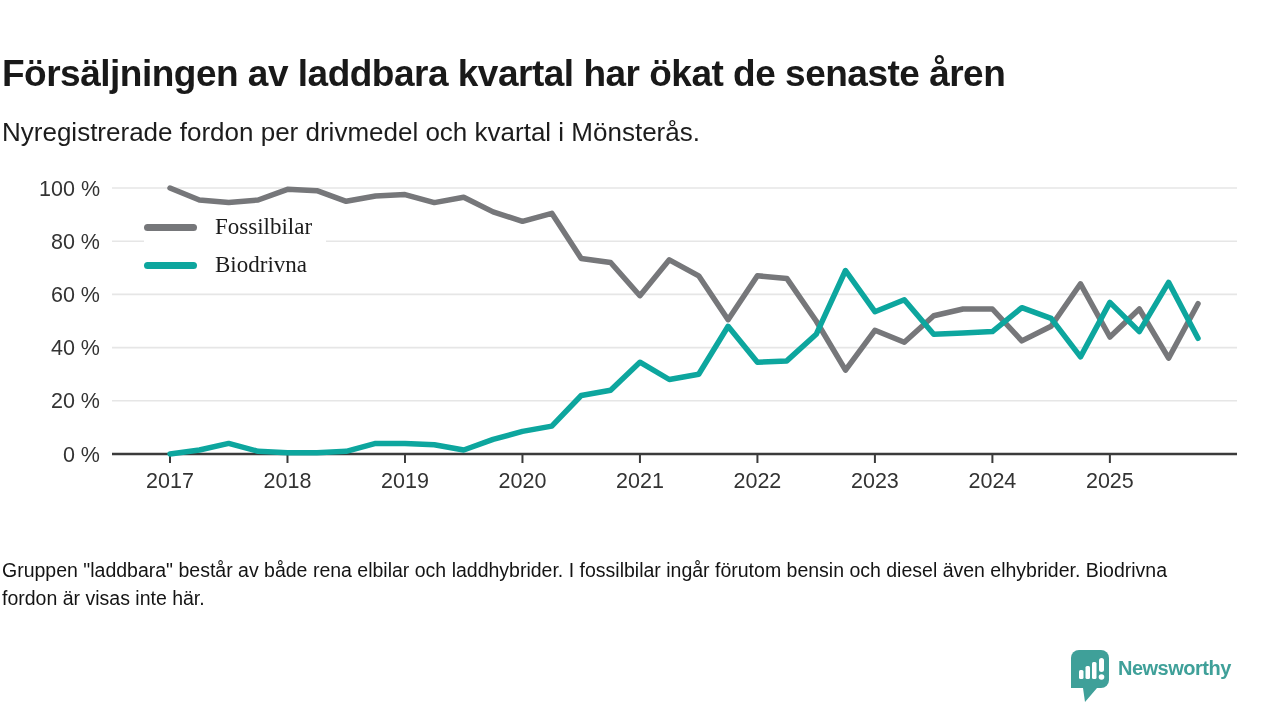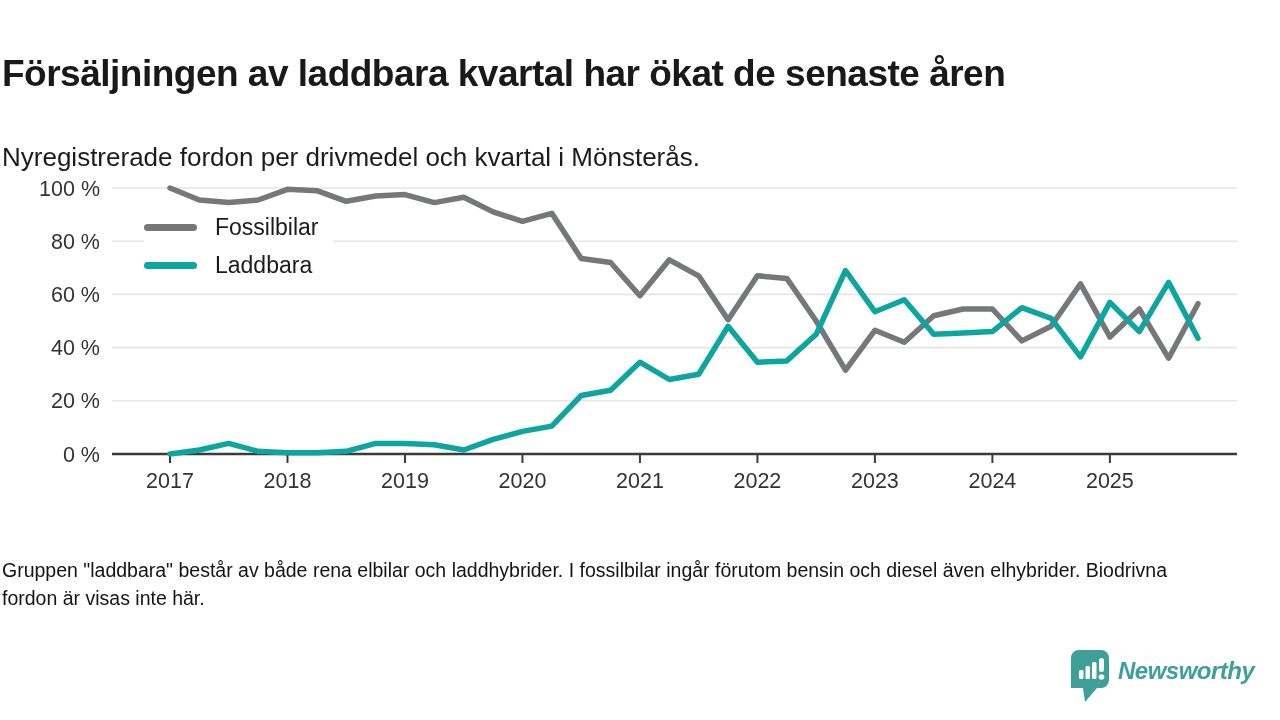--- a/index.html
+++ b/index.html
@@ -1,32 +1,32 @@
 <!DOCTYPE html>
 <html><head>
 <meta charset="utf-8">
 <style>
   html,body{margin:0;padding:0;background:#fff;}
   body{width:1280px;height:720px;position:relative;overflow:hidden;
        font-family:"Liberation Sans","DejaVu Sans",sans-serif;color:#191919;}
   .title{position:absolute;left:2px;top:28px;font-size:37px;font-weight:700;
          letter-spacing:-0.5px;color:#191919;white-space:nowrap;}
   .subtitle{position:absolute;left:2px;top:117px;font-size:26px;font-weight:400;
-            color:#1c1c1c;white-space:nowrap;margin-top:25px;}
+            color:#1c1c1c;white-space:nowrap;}
   .chart-svg{position:absolute;left:0;top:175px;}
   .legend{position:absolute;left:144px;top:210px;}
   .legend-row{display:flex;align-items:center;height:34px;background:#fff;
               padding-right:14px;margin-bottom:4px;}
   .legend-swatch{width:53px;height:7px;border-radius:4px;margin-right:18px;flex:none;}
-  .legend-label{font-size:23px;color:#1b1b1b;white-space:nowrap;}
+  .legend-label{font-size:23px;color:#1b1b1b;white-space:nowrap;font-family:Liberation Serif, serif;}
   .footnote{position:absolute;left:2px;top:556px;max-width:1200px;
             font-size:19.5px;line-height:28px;color:#141414;}
   .logo{position:absolute;left:1071px;top:650px;display:flex;align-items:flex-start;}
-  .logo-text{font-size:24px;font-weight:700;letter-spacing:-0.5px;
-             margin-left:9px;margin-top:7px;white-space:nowrap;font-style:italic;}
+  .logo-text{font-size:20px;font-weight:700;letter-spacing:-0.5px;
+             margin-left:9px;margin-top:7px;white-space:nowrap;}
 </style>
 </head>
 <body>
 
 <h1 class="title">Försäljningen av laddbara kvartal har ökat de senaste åren</h1>
 <div class="subtitle">Nyregistrerade fordon per drivmedel och kvartal i Mönsterås.</div>
 
 <svg class="chart-svg" width="1280" height="340" viewBox="0 0 1280 340">
     <line x1="112" y1="225.8" x2="1237" y2="225.8" stroke="#e6e6e6" stroke-width="1.6"></line>
     <line x1="112" y1="172.6" x2="1237" y2="172.6" stroke="#e6e6e6" stroke-width="1.6"></line>
@@ -62,21 +62,21 @@
     <polyline points="170.0,279.0 199.4,275.0 228.7,268.4 258.1,276.3 287.5,277.7 316.9,277.7 346.2,276.3 375.6,268.4 405.0,268.4 434.3,269.7 463.7,275.0 493.1,264.4 522.5,256.4 551.8,251.1 581.2,220.5 610.6,215.2 639.9,187.2 669.3,204.5 698.7,199.2 728.1,151.3 757.4,187.2 786.8,185.9 816.2,159.3 845.5,95.5 874.9,136.7 904.3,124.7 933.7,159.3 963.0,158.0 992.4,156.6 1021.8,132.7 1051.1,143.3 1080.5,181.9 1109.9,127.4 1139.3,156.6 1168.6,107.4 1198.0,163.3" fill="none" stroke="#0da69e" stroke-width="5.5" stroke-linejoin="round" stroke-linecap="round"></polyline>
   </svg>
 
 <div class="legend">
   <div class="legend-row">
     <div class="legend-swatch" style="background: rgb(118, 119, 122);"></div>
     <span class="legend-label">Fossilbilar</span>
   </div>
   <div class="legend-row">
     <div class="legend-swatch" style="background: rgb(13, 166, 158);"></div>
-    <span class="legend-label">Laddbara</span>
+    <span class="legend-label">Biodrivna</span>
   </div>
 </div>
 
 <div class="footnote">Gruppen "laddbara" består av både rena elbilar och laddhybrider. I fossilbilar ingår förutom bensin och diesel även elhybrider. Biodrivna fordon är visas inte här.</div>
 
 <div class="logo">
   <svg width="38" height="52" viewBox="0 0 38 52">
     <path d="M8,0 h22 a8,8 0 0 1 8,8 v22 a8,8 0 0 1 -8,8 h-30 v-30 a8,8 0 0 1 8,-8 z" fill="#3fa099"></path>
     <path d="M0,8 v22 a8,8 0 0 0 8,8 h18 l-12,14 -2,-14 h-4 z" fill="#3fa099"></path>
     <rect x="8" y="20" width="4.5" height="9" rx="1.5" fill="#ffffff"></rect>

